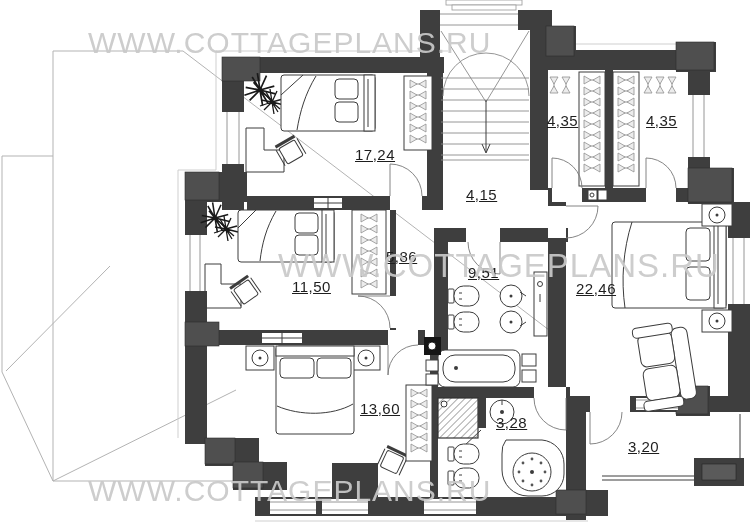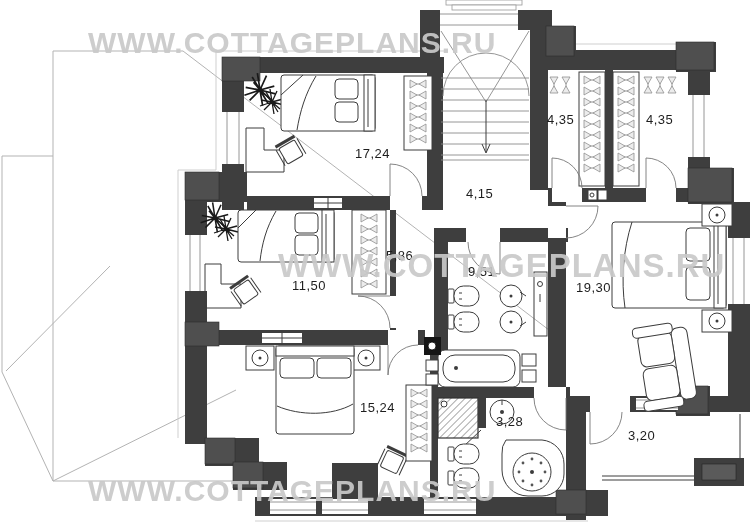--- a/index.html
+++ b/index.html
@@ -1,25 +1,25 @@
 <!DOCTYPE html>
 <html style="--wall: #3e3e3e; --quoin: #4f4f4f; --line: #3c3c3c; --roof: #b3b3b3; --label: #1e1e1e; --watermark: #c9c9c9; --bg: #ffffff;"><head>
 <meta charset="utf-8">
 <style>
   html,body{margin:0;padding:0;background:#fff}
   .canvas{position:relative;width:754px;height:531px;background:var(--bg,#fff);
           font-family:"Liberation Sans",sans-serif;overflow:hidden}
   .canvas svg{position:absolute;left:0;top:0;z-index:1}
-  .wm{position:absolute;font-weight:700;color:var(--watermark,#c9c9c9);
+  .wm{position:absolute;font-weight:400;color:var(--watermark,#c9c9c9);
       white-space:nowrap;z-index:3;letter-spacing:1px;opacity:.92;pointer-events:none}
   .wm-top{left:88px;top:26px;font-size:30px}
   .wm-mid{left:278px;top:247px;font-size:33px}
   .wm-bot{left:88px;top:474px;font-size:30px}
-  .room-label{position:absolute;font-size:13px;color:var(--label,#1e1e1e);
-      z-index:2;letter-spacing:.5px;white-space:nowrap}
+  .room-label{position:absolute;font-size:15px;color:var(--label,#1e1e1e);
+      text-decoration:underline;z-index:2;letter-spacing:.5px;white-space:nowrap}
   
   .w{fill:var(--wall,#3e3e3e)}
   .q{fill:var(--quoin,#4f4f4f);stroke:#2c2c2c;stroke-width:.6}
   .f{fill:#fff;stroke:var(--line,#3c3c3c);stroke-width:1}
   .t{fill:none;stroke:var(--line,#3c3c3c);stroke-width:1}
   .thin{fill:none;stroke:#8a8a8a;stroke-width:.9}
   .roofl{fill:none;stroke:var(--roof,#b3b3b3);stroke-width:1}
   .found{fill:none;stroke:#c9c9c9;stroke-width:.9}
   .wh{fill:#fff}
   .arc{fill:none;stroke:#777;stroke-width:.9}
@@ -389,23 +389,23 @@
     <path class="arc" d="M590,412 V444 M590,444 A32,32 0 0 0 622,412"></path>
   </g>
 </svg>
 
 <div class="wm wm-top">WWW.COTTAGEPLANS.RU</div>
 <div class="wm wm-mid">WWW.COTTAGEPLANS.RU</div>
 <div class="wm wm-bot">WWW.COTTAGEPLANS.RU</div>
 
 <span class="room-label" style="left:355px;top:146px">17,24</span>
 <span class="room-label" style="left:292px;top:278px">11,50</span>
-<span class="room-label" style="left:360px;top:400px">15,24</span>
-<span class="room-label" style="left:576px;top:280px">19,30</span>
+<span class="room-label" style="left:360px;top:400px">13,60</span>
+<span class="room-label" style="left:576px;top:280px">22,46</span>
 <span class="room-label" style="left:547px;top:112px">4,35</span>
 <span class="room-label" style="left:646px;top:112px">4,35</span>
 <span class="room-label" style="left:466px;top:186px">4,15</span>
 <span class="room-label" style="left:386px;top:248px">5,86</span>
 <span class="room-label" style="left:468px;top:264px">9,51</span>
 <span class="room-label" style="left:496px;top:414px">3,28</span>
-<span class="room-label" style="left:628px;top:428px">3,20</span>
+<span class="room-label" style="left:628px;top:438px">3,20</span>
 
 </div>
 
 </body></html>

